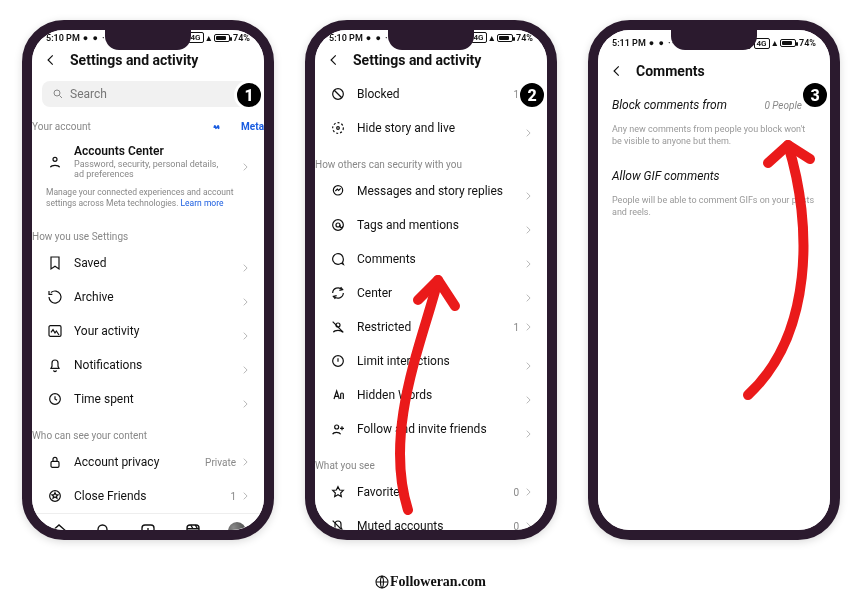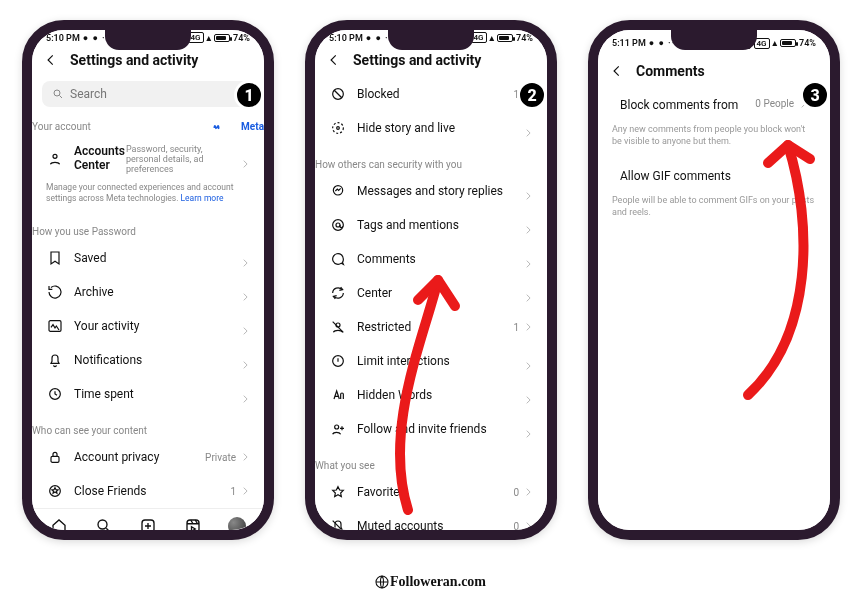--- a/index.html
+++ b/index.html
@@ -41,42 +41,42 @@
   .section-label { font-size:10px; color:#888; padding: 6px 0 4px; }
   .section-label.withright{display:flex; justify-content:space-between; align-items:center;}
   .meta-badge{ color:#1a5de0; font-weight:700; font-size:10px; display:inline-flex; align-items:center; gap:20px;}
   .meta-badge svg{ width:9px; height:9px; fill:#1a5de0;}
 
   .item { display:flex; align-items:center; gap:10px; padding:8px 14px; }
   .item .icon { width:18px; height:18px; display:inline-flex; align-items:center; justify-content:center; color:#111;}
   .item .icon svg{ width:16px; height:16px; stroke:#111; fill:none; stroke-width:1.8;}
   .item .label { flex:1; font-size:12px; color:#111; }
   .item .sub { font-size:9px; color:#888; }
-  .col { display:flex; flex-direction:row; gap:1px; flex:1;}
+  .col { display:flex; flex-direction:column; gap:1px; flex:1;}
   .right { display:flex; align-items:center; gap:4px; color:#888; font-size:10px;}
   .chev{ width:10px; height:10px;}
   .chev svg{ width:10px; height:10px; stroke:#aaa; stroke-width:2; fill:none;}
 
   .tiny-note{ font-size:8.5px; color:#888; padding: 0 14px 8px; line-height:1.3;}
   .divider{ height:1px; background:#efefef; margin:4px 0;}
 
   .bottom-nav { margin-top:auto; display:flex; justify-content:space-between; align-items:center; padding:8px 18px 6px; border-top:1px solid #eee;}
   .nav-icon{ width:18px; height:18px; display:inline-flex; align-items:center; justify-content:center;}
   .nav-icon svg{ width:18px; height:18px; stroke:#111; fill:none; stroke-width:1.8;}
   .avatar-dot{ width:18px; height:18px; border-radius:50%; background: radial-gradient(circle at 30% 30%, #888, #333);}
 
   .step-badge{ position:absolute; top:50px; right:-6px; transform:translate(-6px,0); width:30px; height:30px; border-radius:50%; background:#000; color:#fff; font-weight:800; display:flex; align-items:center; justify-content:center; font-size:16px; border:3px solid #fff; z-index:6;}
 
   .red-arrow{ position:absolute; z-index:7; pointer-events:none; }
 
   .brand { position:absolute; left:50%; bottom:10px; transform:translateX(-50%); display:flex; align-items:center; gap:0; font-weight:700; font-size:14px; color:#111;font-family:Liberation Serif, serif;}
   .brand svg{ width:16px;height:16px; stroke:#111; fill:none; stroke-width:1.6;}
 
   
-  .p3 .row-plain{ display:flex; justify-content:space-between; align-items:flex-start; padding:10px 22px; font-size:12px; color:#111;}
+  .p3 .row-plain{ display:flex; justify-content:space-between; align-items:center; padding:10px 14px; font-size:12px; color:#111;font-style:italic;}
   .p3 .row-plain .right{ color:#888;}
   .p3 .note{ font-size:9px; color:#999; padding:2px 14px 12px; line-height:1.3;}
 </style>
 </head>
 <body>
 
 <div class="canvas">
 
   <div class="phone" style="left:22px">
     <div class="notch"></div>
@@ -142,21 +142,21 @@
               <path d="M9 4 L17 12 L9 20"></path>
             </svg></span>
       </div>
 
       <div class="tiny-note">
         <span>Manage your connected experiences and account settings across Meta technologies.</span>
         <span style="color:#1a5de0">Learn more</span>
       </div>
       <div class="divider"></div>
 
-      <div class="section-label">How you use Password</div>
+      <div class="section-label">How you use Settings</div>
 
       <div class="item">
         <span class="icon">
             <svg viewBox="0 0 24 24">
               <path d="M6 3h12v18l-6-4-6 4z"></path>
             </svg>
           </span>
         <span class="label">Saved</span>
         <span class="chev"><svg viewBox="0 0 24 24">
               <path d="M9 4 L17 12 L9 20"></path>

